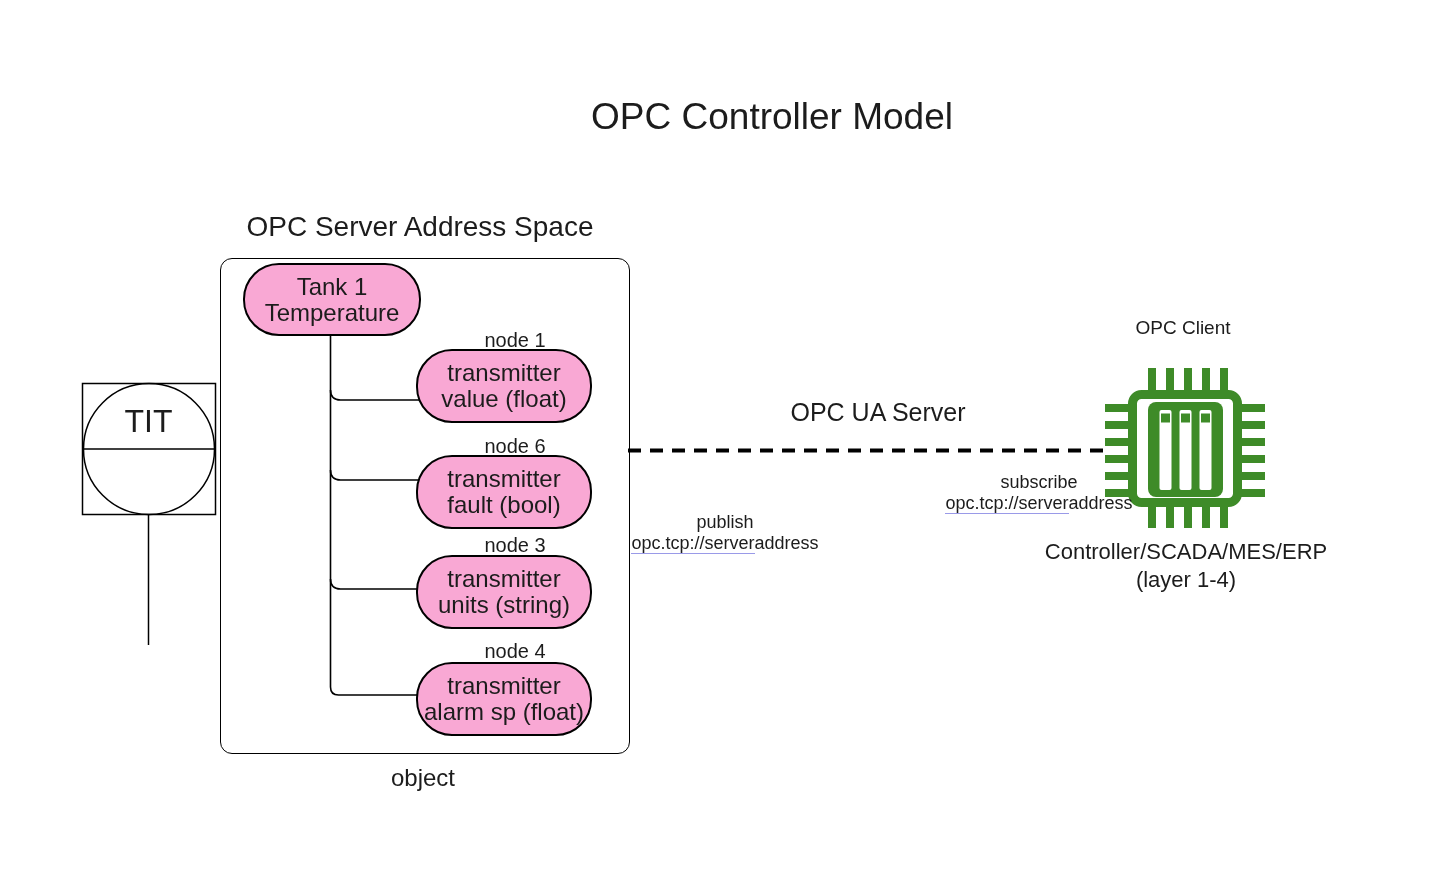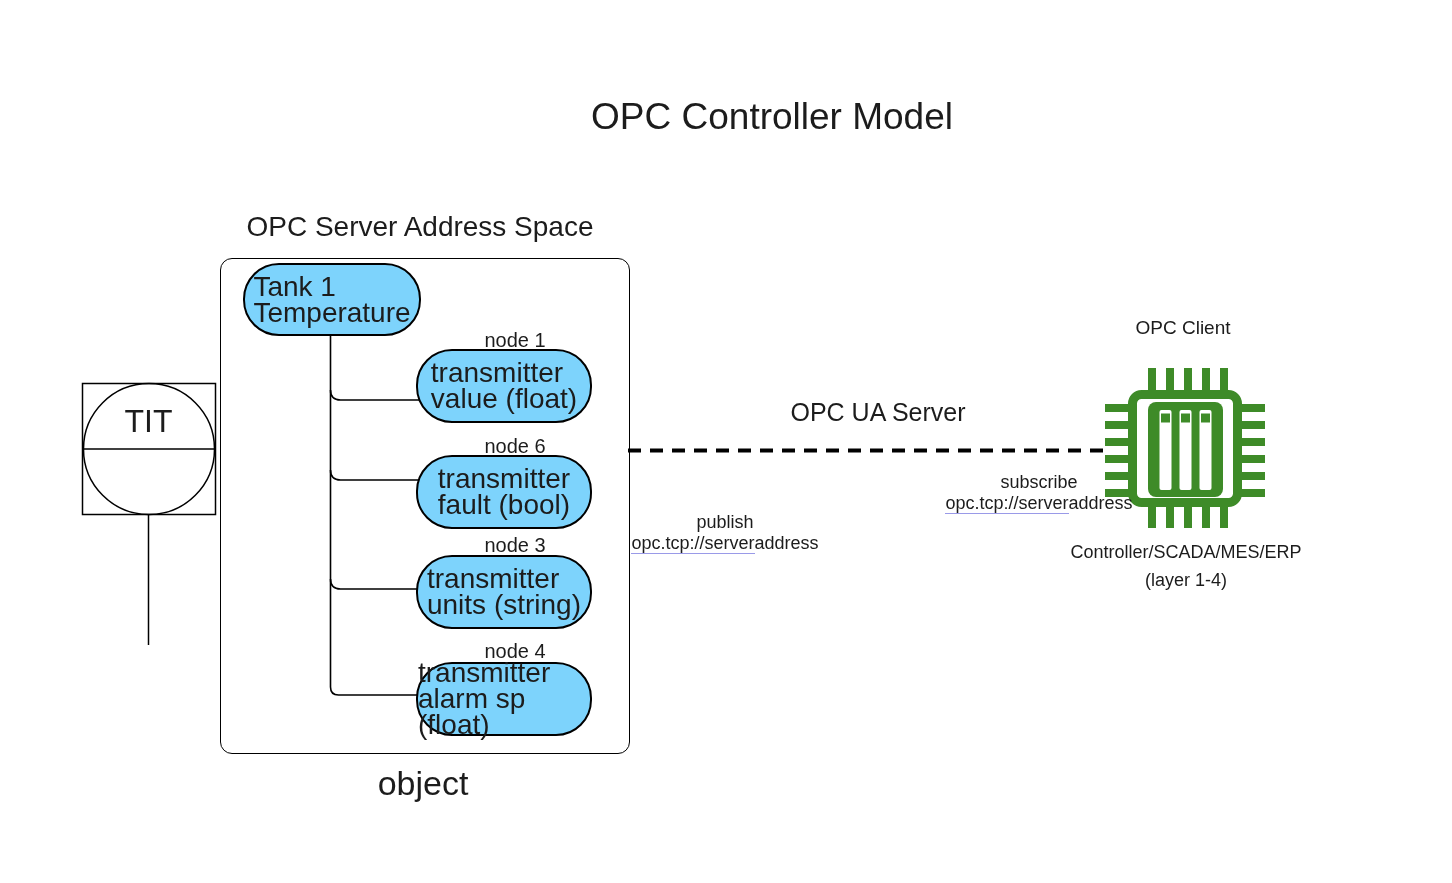--- a/index.html
+++ b/index.html
@@ -5,35 +5,35 @@
   html,body{margin:0;padding:0;background:#fff;}
   .stage{position:relative;width:1452px;height:883px;background:#fff;overflow:hidden;
          font-family:"Liberation Sans","DejaVu Sans",sans-serif;color:#1c1c1c;}
   .layer{position:absolute;left:0;top:0;}
   .txt{position:absolute;text-align:center;}
   .ml{white-space:pre-line;}
   .title{left:472px;top:96px;width:600px;font-size:37px;}
   .server-heading{left:170px;top:211px;width:500px;font-size:28px;}
   .container-box{position:absolute;left:220px;top:258px;width:408px;height:494px;
                  border:1.5px solid #000;border-radius:12px;background:transparent;}
-  .oval{position:absolute;border:2px solid #000;background:#7dd3fc;border-radius:36px;
-        display:flex;align-items:center;justify-content:center;
-        font-size:28px;line-height:26px;}
+  .oval{position:absolute;border:2px solid #000;background:#f9a8d4;border-radius:36px;
+        display:flex;align-items:center;justify-content:center;text-align:center;
+        font-size:24px;line-height:26px;}
   .tank{left:243px;top:263px;width:174px;height:69px;}
   .node-oval{left:416px;width:172px;height:70px;}
   .node-label{left:429px;width:172px;font-size:20px;}
-  .object-caption{left:323px;top:764px;width:200px;font-size:34px;}
+  .object-caption{left:323px;top:764px;width:200px;font-size:24px;}
   .tit-label{left:82px;top:403px;width:133px;font-size:32px;}
   .msg-label{left:728px;top:398px;width:300px;font-size:25px;}
   .pubsub{font-size:18px;line-height:21px;}
   .publish{left:622px;top:472px;width:206px;margin-top:40px;}
   .subscribe{left:934px;top:472px;width:210px;}
   .ulink{border-bottom:1.5px solid #9a9ae8;}
   .client-heading{left:1033px;top:317px;width:300px;font-size:19px;}
-  .client-caption{left:1026px;top:538px;width:320px;font-size:18px;line-height:28px;}
+  .client-caption{left:1026px;top:538px;width:320px;font-size:22px;line-height:28px;}
 </style>
 </head>
 <body>
 
 <div class="stage">
 
   <svg class="layer" width="1452" height="883" viewBox="0 0 1452 883">
 
     <g>
       <rect x="82.5" y="383.5" width="133" height="131" fill="#fff" stroke="#000" stroke-width="1.5"></rect>

